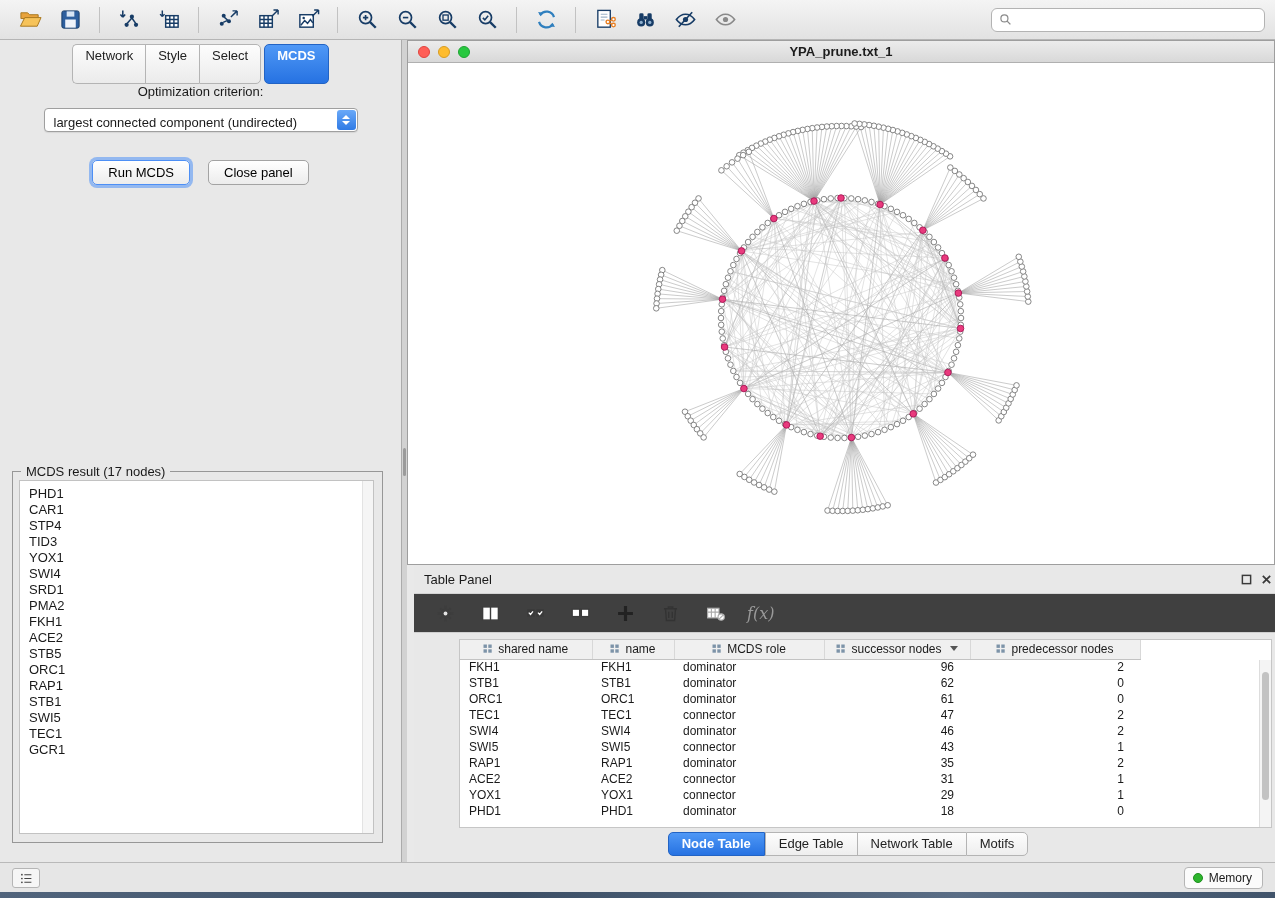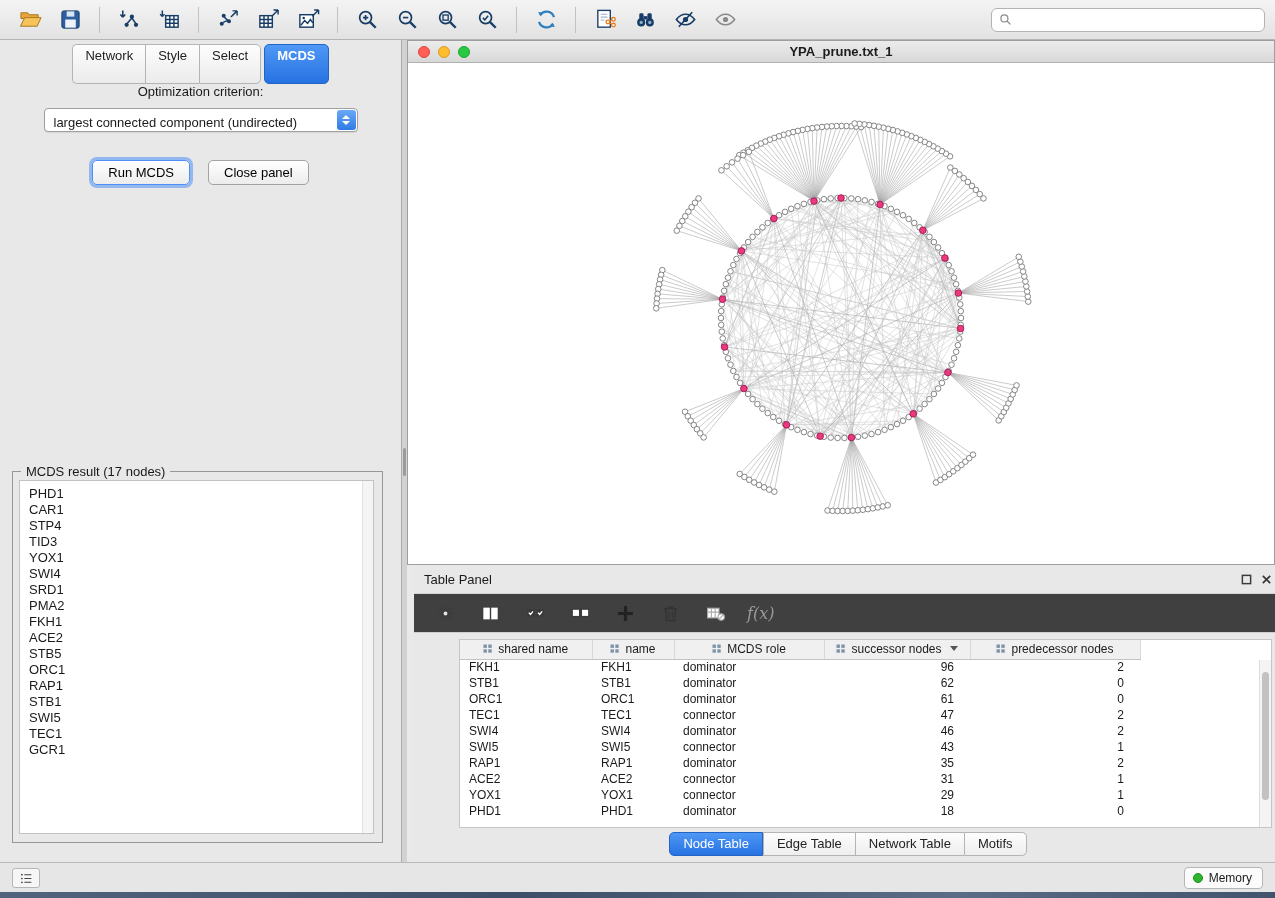--- a/index.html
+++ b/index.html
@@ -90,21 +90,21 @@
     border-top:5px solid #555; display:inline-block; margin-left:3px; }
   .node-table td { font-size:12px; height:16px; padding:0 9px; white-space:nowrap; overflow:hidden; }
   .node-table td.num { text-align:right; padding-right:16px; }
   .vscroll { position:absolute; right:0; top:20px; bottom:0; width:12px; background:#f4f4f4; border-left:1px solid #ddd; }
   .vscroll .thumb { position:absolute; left:2px; right:2px; top:12px; height:128px; background:#c2c2c2; border-radius:5px; }
   .table-tabs { position:absolute; bottom:6px; left:0; right:0; display:flex; justify-content:center; }
   .tt-tab { font-size:13px; padding:3px 13px 4px; background:linear-gradient(#fdfdfd,#eeeeee);
     border:1px solid #b4b4b4; border-right:none; color:#222; cursor:default; }
   .tt-tab:last-child { border-right:1px solid #b4b4b4; border-radius:0 5px 5px 0; }
   .tt-tab.active { background:linear-gradient(#4f98f6,#2672e2); color:#fff; border:1px solid #2263c4;
-    border-radius:5px 0 0 5px; }
+    border-radius:5px 0 0 5px;font-weight:bold; }
 
   
   .statusbar { position:absolute; left:0; top:862px; width:1275px; height:30px; background:#e6e6e6;
     border-top:1px solid #b9b9b9; }
   .sb-left-btn { position:absolute; left:12px; top:5px; width:28px; height:20px; background:#f6f6f6;
     border:1px solid #b5b5b5; border-radius:3px; display:flex; align-items:center; justify-content:center; }
   .sb-left-btn svg { width:13px; height:13px; }
   .memory-btn { position:absolute; right:12px; top:4px; height:22px; background:#fbfbfb; border:1px solid #b5b5b5;
     border-radius:4px; display:flex; align-items:center; gap:6px; padding:0 10px 0 8px; font-size:12px; }
   .mem-dot { width:10px; height:10px; border-radius:50%; background:#2db52d; border:1px solid #1f8f1f; }

